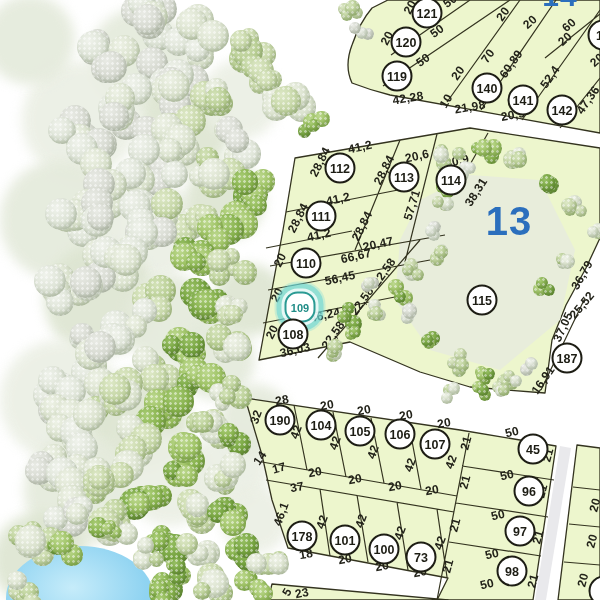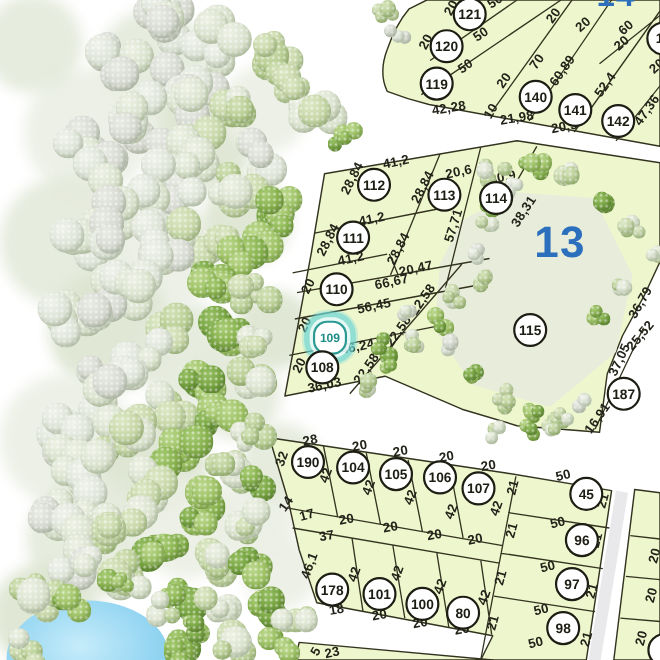--- a/index.html
+++ b/index.html
@@ -695,18 +695,18 @@
       <div class="marker" style="height: 27px; width: 27px; font-size: 12.5px; left: 360px; top: 431px;">105</div>
       <div class="marker" style="height: 27px; width: 27px; font-size: 12.5px; left: 400px; top: 434px;">106</div>
       <div class="marker" style="height: 27px; width: 27px; font-size: 12.5px; left: 435px; top: 444px;">107</div>
       <div class="marker" style="height: 27px; width: 27px; font-size: 12.5px; left: 533px; top: 449px;">45</div>
       <div class="marker" style="height: 27px; width: 27px; font-size: 12.5px; left: 529px; top: 491px;">96</div>
       <div class="marker" style="height: 27px; width: 27px; font-size: 12.5px; left: 520px; top: 531px;">97</div>
       <div class="marker" style="height: 27px; width: 27px; font-size: 12.5px; left: 512px; top: 571px;">98</div>
       <div class="marker" style="height: 27px; width: 27px; font-size: 12.5px; left: 302px; top: 536px;">178</div>
       <div class="marker" style="height: 27px; width: 27px; font-size: 12.5px; left: 345px; top: 540px;">101</div>
       <div class="marker" style="height: 27px; width: 27px; font-size: 12.5px; left: 384px; top: 549px;">100</div>
-      <div class="marker" style="height: 27px; width: 27px; font-size: 12.5px; left: 421px; top: 557px;">80</div>
+      <div class="marker" style="height: 27px; width: 27px; font-size: 12.5px; left: 421px; top: 557px;">73</div>
       <div class="marker" style="height: 27px; width: 27px; font-size: 12.5px; left: 604px; top: 591px;"></div>
       <div class="blockLabel" style="left: 560px; top: -4px; font-size: 30px; color: rgb(43, 111, 189);">14</div>
       <div class="blockLabel" style="left: 509px; top: 221px; font-size: 40px; color: rgb(43, 111, 189);">13</div>
     </div>
 </div>
 
 </body></html>

